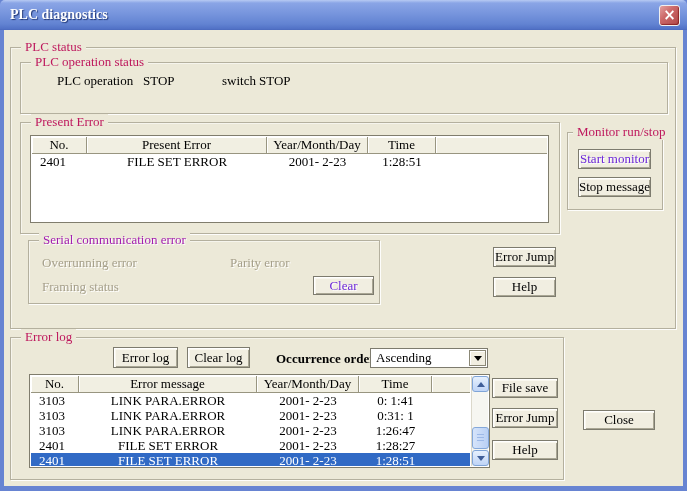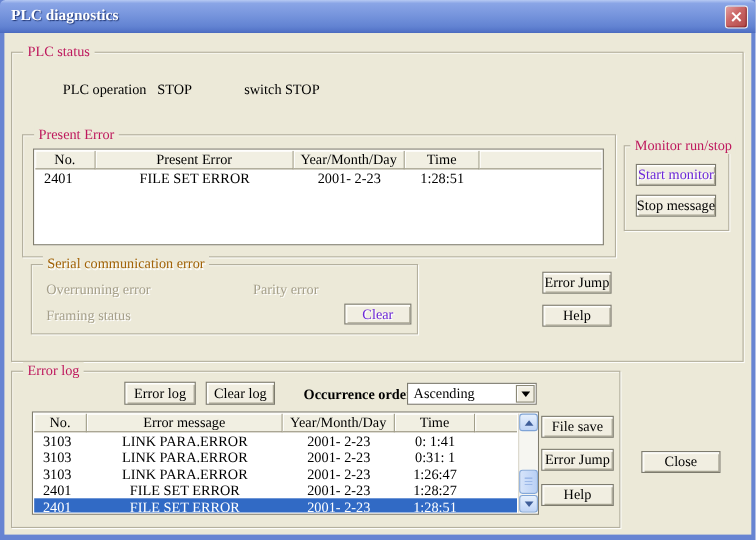--- a/index.html
+++ b/index.html
@@ -12,21 +12,21 @@
     text-shadow:1px 1px 1px rgba(20,40,100,.85);white-space:nowrap;}
   .close-btn{position:absolute;top:5px;right:7px;width:21px;height:21px;border-radius:3px;
     border:1px solid #f0f0f0;background:linear-gradient(135deg,#e2a0a0 0%,#cc6868 40%,#b04848 100%);
     box-shadow:inset -1px -1px 1px rgba(110,0,0,.55);display:flex;align-items:center;justify-content:center;
     box-sizing:border-box;cursor:default;}
   .close-btn span{color:#fff;font-weight:bold;font-size:15px;line-height:15px;font-family:"DejaVu Sans",sans-serif;}
   .client{position:absolute;left:4px;top:30px;width:679px;height:456px;background:#ece9d8;}
 
   .group{position:absolute;border:1px solid #b4b09e;box-shadow:1px 1px 0 rgba(255,255,255,.9), inset 1px 1px 0 rgba(255,255,255,.55);}
   .glabel{position:absolute;top:-9px;left:10px;background:#ece9d8;padding:0 4px;font-size:13px;line-height:16px;white-space:nowrap;color:#be185d;}
-  .glabel.dis{color:#a16207;text-shadow:1px 1px 0 #fff;}
+  .glabel.dis{color:#a21caf;text-shadow:1px 1px 0 #fff;}
 
   .label{position:absolute;font-size:13px;line-height:15px;white-space:nowrap;color:#000;}
   .dis{color:#a59f8a;text-shadow:1px 1px 0 #fff;}
 
   .btn{position:absolute;display:flex;align-items:center;justify-content:center;
     background:#f1eee1;border:1px solid #7d7b6e;
     box-shadow:inset 1px 1px 0 #ffffff, inset 2px 2px 0 #faf8ef, inset -1px -1px 0 #a9a694;
     font-family:"Liberation Serif",serif;font-size:13px;color:#000;white-space:nowrap;cursor:default;box-sizing:border-box;}
   .btn.disabled{color:#6d28d9;text-shadow:1px 1px 0 #fff;}
 
@@ -69,20 +69,23 @@
     <div class="close-btn">
       <span>×</span>
     </div>
   </div>
   <div class="client"></div>
 
   <div class="group" style="left:10px;top:47px;width:664px;height:280px;">
     <div class="glabel">PLC status</div>
   </div>
 
+  <div class="group" style="left:20px;top:62px;width:646px;height:50px;">
+    <div class="glabel">PLC operation status</div>
+  </div>
   <div class="label" style="left:57px;top:73px;">PLC operation</div>
   <div class="label" style="left:143px;top:73px;">STOP</div>
   <div class="label" style="left:222px;top:73px;">switch</div>
   <div class="label" style="left:259px;top:73px;">STOP</div>
 
   <div class="group" style="left:20px;top:122px;width:538px;height:110px;">
     <div class="glabel">Present Error</div>
   </div>
   <div class="lv" style="left:30px;top:135px;width:519px;height:88px;">
     <div class="lv-content" style="left:1px;top:1px;right:1px;bottom:1px;">

